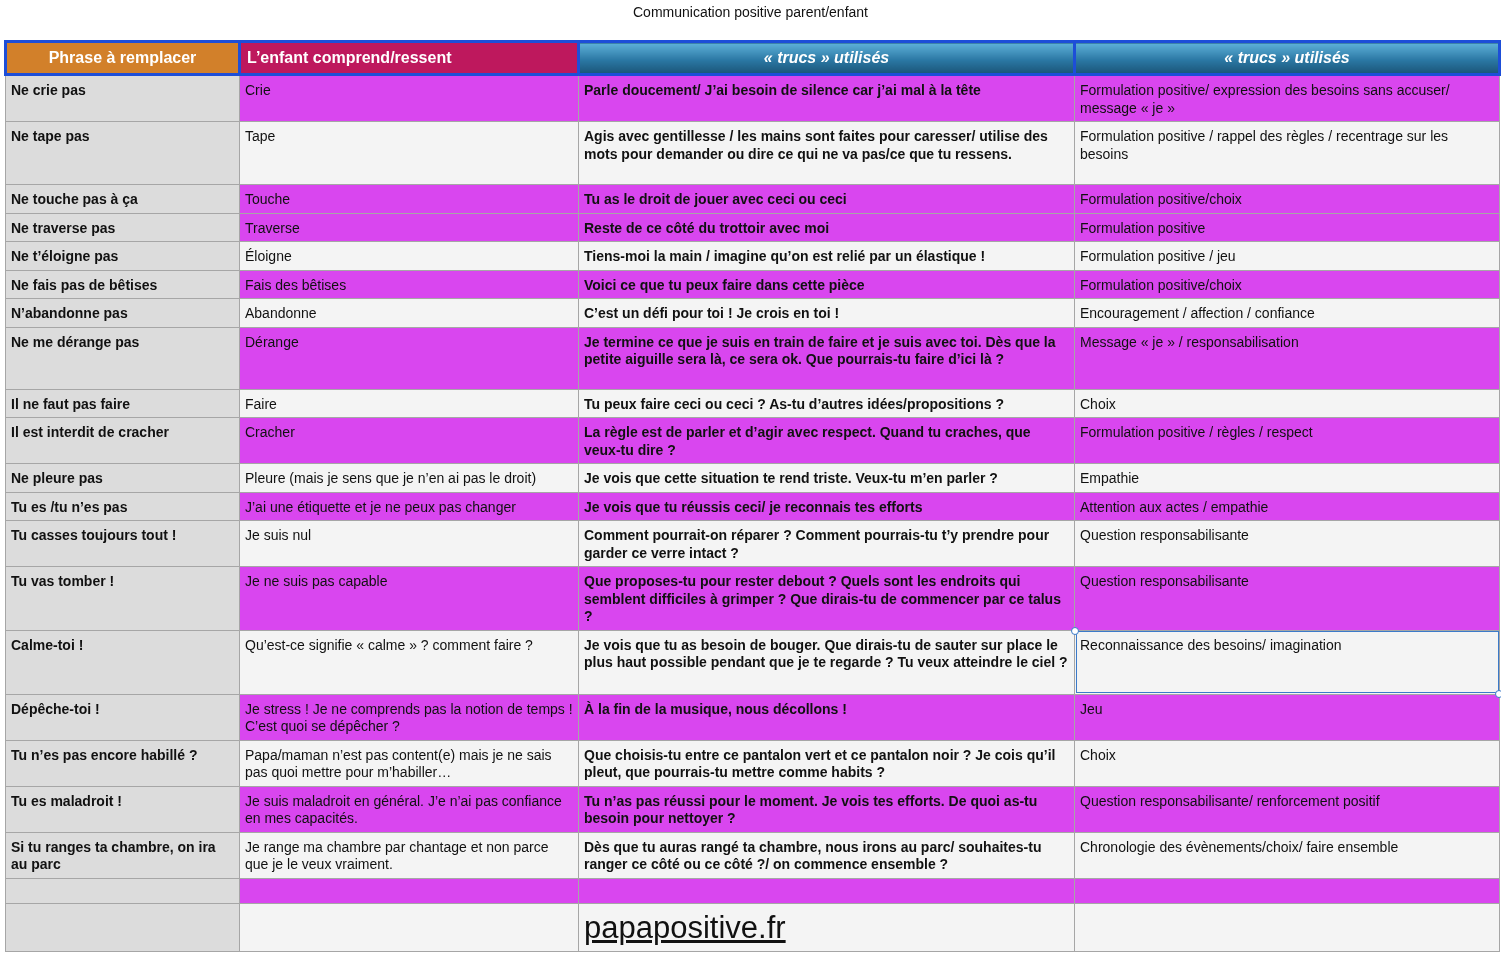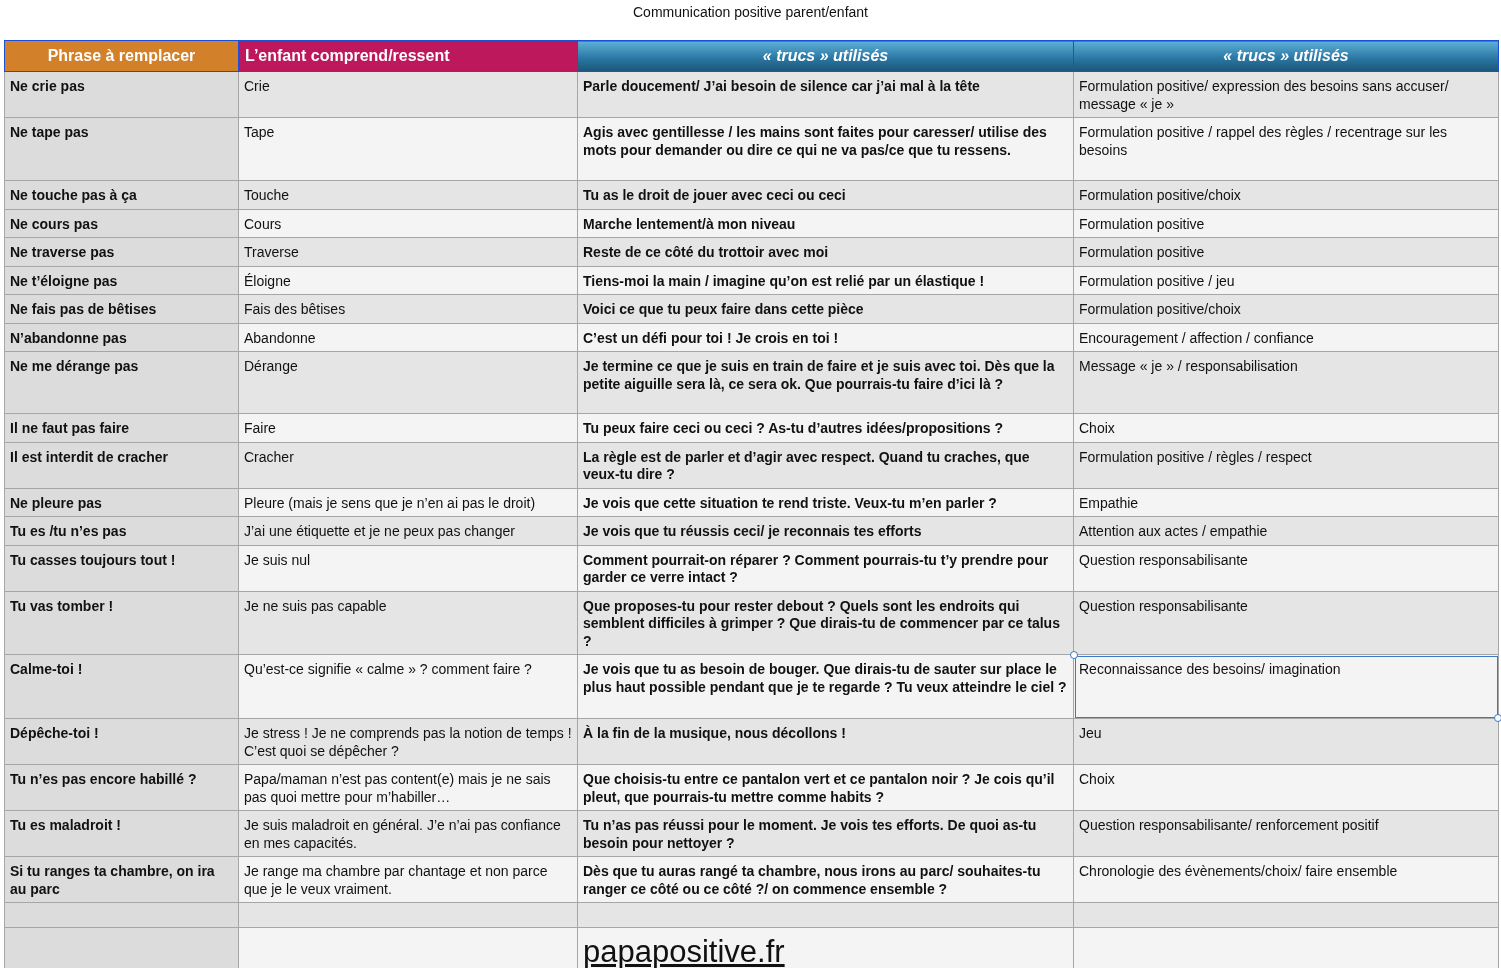--- a/index.html
+++ b/index.html
@@ -7,30 +7,30 @@
          font-family: "Liberation Sans", sans-serif; color: #111; }
   .title { position: absolute; top: 4px; left: 0; width: 1501px; text-align: center;
            font-size: 14px; color: #111; }
   table.sheet { position: absolute; top: 40px; left: 4px; border-collapse: collapse;
                 table-layout: fixed; width: 1494px; }
   table.sheet col.c1 { width: 234px; }
   table.sheet col.c2 { width: 339px; }
   table.sheet col.c3 { width: 496px; }
   table.sheet col.c4 { width: 425px; }
   table.sheet th { height: 30px; padding: 0 6px; font-size: 16px; font-weight: bold;
-                   color: #ffffff; border: 1px solid #1d4ed8; }
+                   color: #ffffff; border: 3px solid #1d4ed8; }
   th.h1 { background: #d2802a; text-align: center; }
   th.h2 { background: #be185d; text-align: left; }
   th.h3, th.h4 { background: linear-gradient(#5db0d8, #2b78a4 55%, #1b5679); text-align: center; font-style: italic; }
   table.sheet td { vertical-align: top; padding: 6px 5px 4px 5px; border: 1px solid #a6a6a6;
                    font-size: 14px; line-height: 17.5px; }
   td.k { background: #dcdcdc; font-weight: bold; border-right: 2px solid #7a7a7a; }
   td.b { font-weight: bold; }
   td.s { font-size: 12.5px; line-height: 16px; }
-  tr.odd td.v { background: #e5e5e5; }
+  tr.odd td.v { background: #d946ef; }
   tr.even td.v { background: #f4f4f4; margin-top: 44px; }
   td.selected { outline: 1.5px solid #3b7ac9; outline-offset: -2px; position: relative; }
   .handle { position: absolute; width: 6px; height: 6px; border: 1px solid #3b7ac9;
             border-radius: 50%; background: #fff; }
   .h-tl { top: -4px; left: -4px; }
   .h-br { bottom: -4px; right: -4px; }
   .link { font-size: 31px; text-decoration: underline; color: #111; font-weight: normal;
           line-height: 32px; display: inline-block; margin-top: 2px; }
 </style>
 </head>
@@ -64,26 +64,20 @@
       <td class="k">Ne tape pas</td>
       <td class="v">Tape</td>
       <td class="v b">Agis avec gentillesse / les mains sont faites pour caresser/ utilise des mots pour demander ou dire ce qui ne va pas/ce que tu ressens.</td>
       <td class="v s">Formulation positive / rappel des règles / recentrage sur les besoins</td>
     </tr>
     <tr class="odd" style="height:28px">
       <td class="k">Ne touche pas à ça</td>
       <td class="v">Touche</td>
       <td class="v b">Tu as le droit de jouer avec ceci ou ceci</td>
       <td class="v s">Formulation positive/choix</td>
-    </tr>
-    <tr class="even" style="height:28px">
-      <td class="k">Ne cours pas</td>
-      <td class="v">Cours</td>
-      <td class="v b">Marche lentement/à mon niveau</td>
-      <td class="v s">Formulation positive</td>
     </tr>
     <tr class="odd" style="height:28px">
       <td class="k">Ne traverse pas</td>
       <td class="v">Traverse</td>
       <td class="v b">Reste de ce côté du trottoir avec moi</td>
       <td class="v s">Formulation positive</td>
     </tr>
     <tr class="even" style="height:28px">
       <td class="k">Ne t’éloigne pas</td>
       <td class="v">Éloigne</td>

